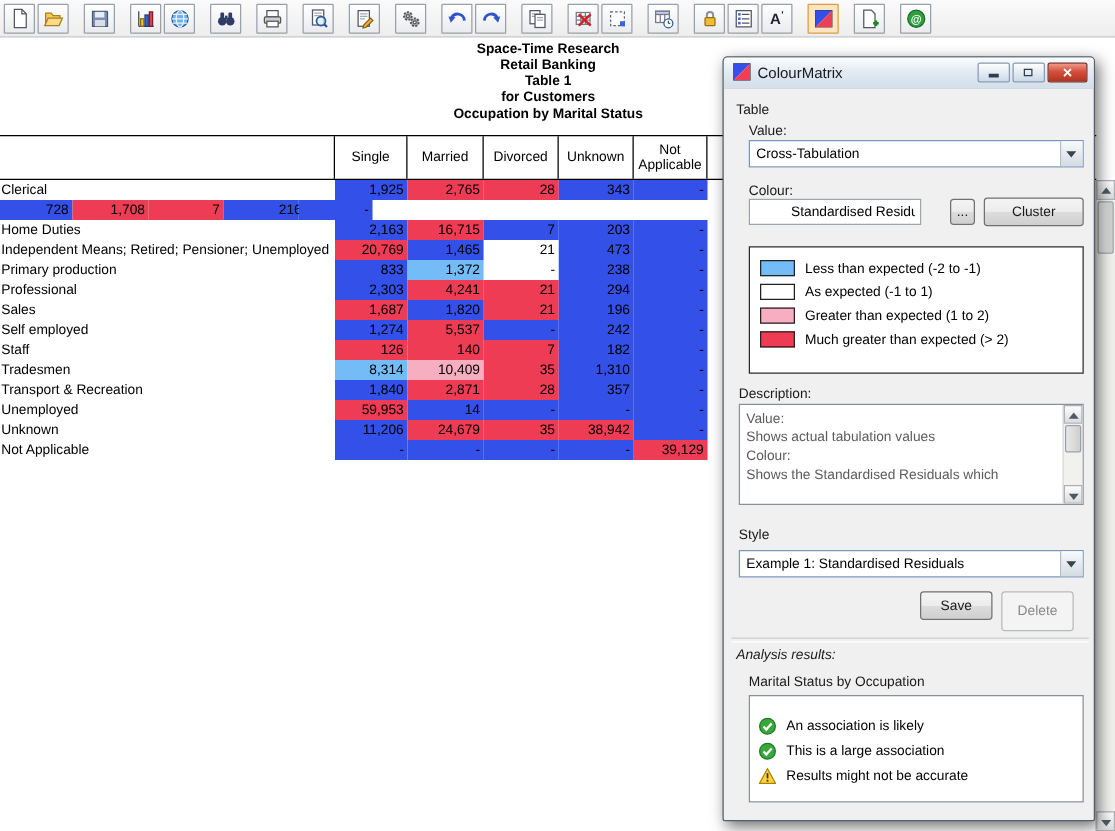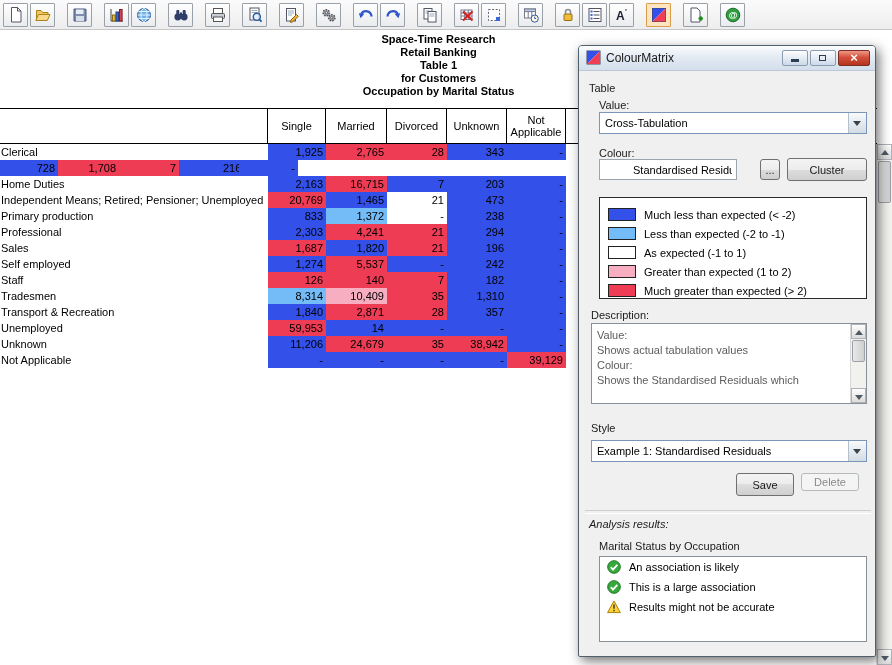--- a/index.html
+++ b/index.html
@@ -121,21 +121,21 @@
     border:1px solid #8a9097;box-sizing:border-box;overflow:hidden;
   }
   .desc-text{position:absolute;left:5px;top:4px;right:20px;color:#5c5c5c;}
   .dline{font-size:11px;line-height:15px;white-space:nowrap;}
   .dscroll{position:absolute;top:0;right:0;bottom:0;width:16px;background:#f1f1ee;border-left:1px solid #d9d9d9;box-sizing:border-box;}
   .dscroll .sbbtn{width:15px;height:15px;}
   .dscroll .sbthumb{top:16px;height:22px;}
   .sep{position:absolute;left:6px;top:464px;width:286px;height:2px;border-top:1px solid #cdcdcd;border-bottom:1px solid #ffffff;}
   .results-box{
     position:absolute;left:20px;top:510px;width:268px;height:86px;background:#fff;
-    border:1px solid #8a9097;box-sizing:border-box;padding-top:0;
+    border:1px solid #8a9097;box-sizing:border-box;padding-top:14px;
   }
   .arow{display:flex;align-items:center;height:20px;padding-left:7px;}
   .aicon{width:15px;height:14px;flex:0 0 auto;}
   .atext{margin-left:7px;font-size:11px;}
 </style>
 </head>
 <body>
 
 <div class="toolbar">
   <div class="tbtn">
@@ -502,24 +502,20 @@
   </div>
 
   <div class="dlabel" style="left:20px;top:101px;">Colour:</div>
   <input class="txtbox" style="left: 20px; top: 113px; width: 138px; height: 21px; padding-left: 33px;" readonly="" value="Standardised Residuals">
   <div class="pbtn" style="left:181px;top:113px;width:20px;height:21px;">...</div>
   <div class="pbtn" style="left:208px;top:112px;width:80px;height:23px;">Cluster</div>
 
   <div class="legend-box">
     <div>
         <div class="lrow">
-          <span class="lswatch" style="background: rgb(51, 80, 232);"></span>
-          <span class="ltext">Much less than expected (&lt; -2)</span>
-        </div>
-        <div class="lrow">
           <span class="lswatch" style="background: rgb(115, 188, 248);"></span>
           <span class="ltext">Less than expected (-2 to -1)</span>
         </div>
         <div class="lrow">
           <span class="lswatch" style="background: rgb(255, 255, 255);"></span>
           <span class="ltext">As expected (-1 to 1)</span>
         </div>
         <div class="lrow">
           <span class="lswatch" style="background: rgb(247, 174, 192);"></span>
           <span class="ltext">Greater than expected (1 to 2)</span>
@@ -550,21 +546,21 @@
     </div>
   </div>
 
   <div class="dlabel" style="left:12px;top:376px;">Style</div>
   <div class="combo" style="left:12px;top:394px;width:276px;">
     <span class="ctext">Example 1: Standardised Residuals</span>
     <span class="cdrop"></span>
   </div>
 
   <div class="pbtn" style="left:157px;top:427px;width:58px;height:23px;">Save</div>
-  <div class="pbtn disabled" style="left:222px;top:427px;width:58px;height:18px;">Delete</div>
+  <div class="pbtn disabled" style="left:222px;top:427px;width:58px;height:32px;">Delete</div>
 
   <div class="sep"></div>
 
   <div class="dlabel" style="left:10px;top:472px;font-style:italic;">Analysis results:</div>
   <div class="dlabel" style="left:20px;top:494px;">Marital Status by Occupation</div>
 
   <div class="results-box">
     <div>
         <div class="arow">
           <span class="aicon"><svg width="14" height="14" viewBox="0 0 14 14">

